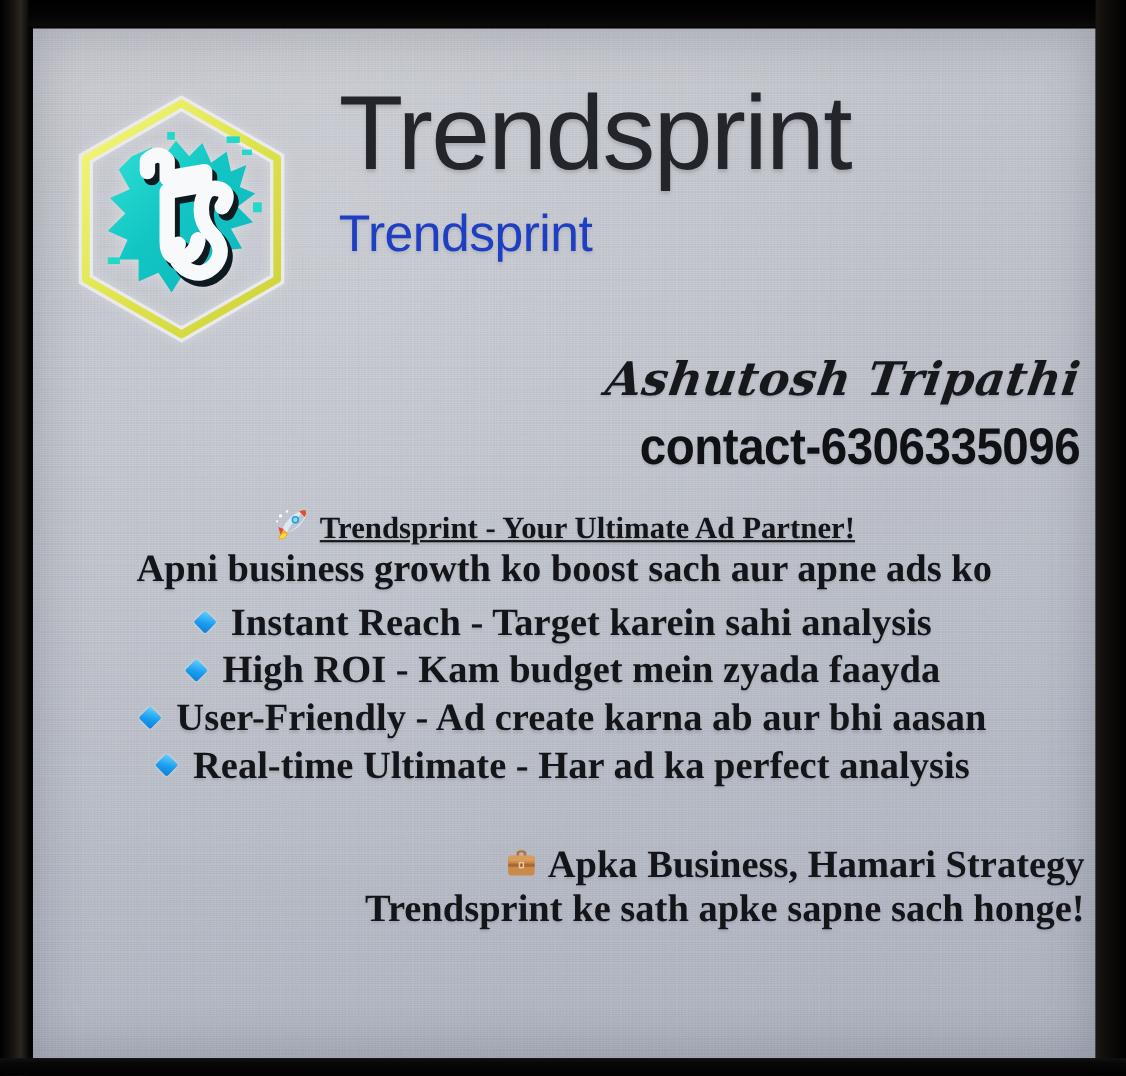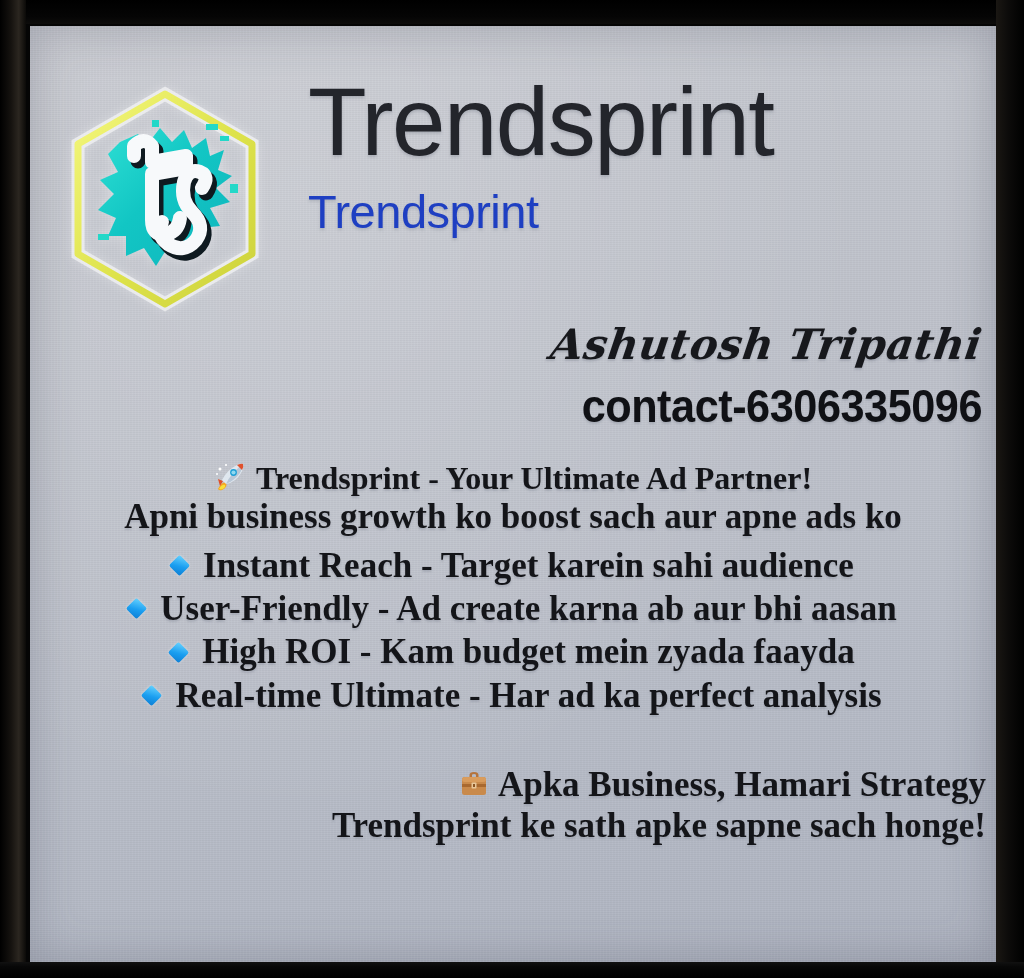--- a/index.html
+++ b/index.html
@@ -159,21 +159,21 @@
     color: #141519;
   }
   .copy-line {
     font-family: "Liberation Serif", serif;
     font-weight: bold;
     font-size: 35px;
     line-height: 1.16;
     white-space: nowrap;
     text-shadow: 0 2px 2px rgba(125,131,145,.35);
   }
-  .hook-line { font-size: 32px; }
+  .hook-line { font-size: 28px; text-decoration: underline; }
 
   .bullets { margin-top: 6px; }
   .bullet-row {
     display: flex;
     align-items: center;
     justify-content: center;
     gap: 16px;
     line-height: 1.24;
   }
   .bullet-diamond {
@@ -307,31 +307,31 @@
           </svg>
         </span><span>Trendsprint - Your Ultimate Ad Partner!</span>
       </div>
 
       <div class="copy-line">Apni business growth ko boost sach aur apne ads ko</div>
 
       <div class="bullets">
 
         <div class="bullet-row">
           <span class="bullet-diamond"></span>
-          <span class="bullet-text">Instant Reach - Target karein sahi audience</span>
+          <span class="bullet-text">Instant Reach - Target karein sahi analysis</span>
+        </div>
+
+        <div class="bullet-row">
+          <span class="bullet-diamond"></span>
+          <span class="bullet-text">High ROI - Kam budget mein zyada faayda</span>
         </div>
 
         <div class="bullet-row">
           <span class="bullet-diamond"></span>
           <span class="bullet-text">User-Friendly - Ad create karna ab aur bhi aasan</span>
-        </div>
-
-        <div class="bullet-row">
-          <span class="bullet-diamond"></span>
-          <span class="bullet-text">High ROI - Kam budget mein zyada faayda</span>
         </div>
 
         <div class="bullet-row">
           <span class="bullet-diamond"></span>
           <span class="bullet-text">Real-time Ultimate - Har ad ka perfect analysis</span>
         </div>
 
       </div>
 
       <div class="closing">

